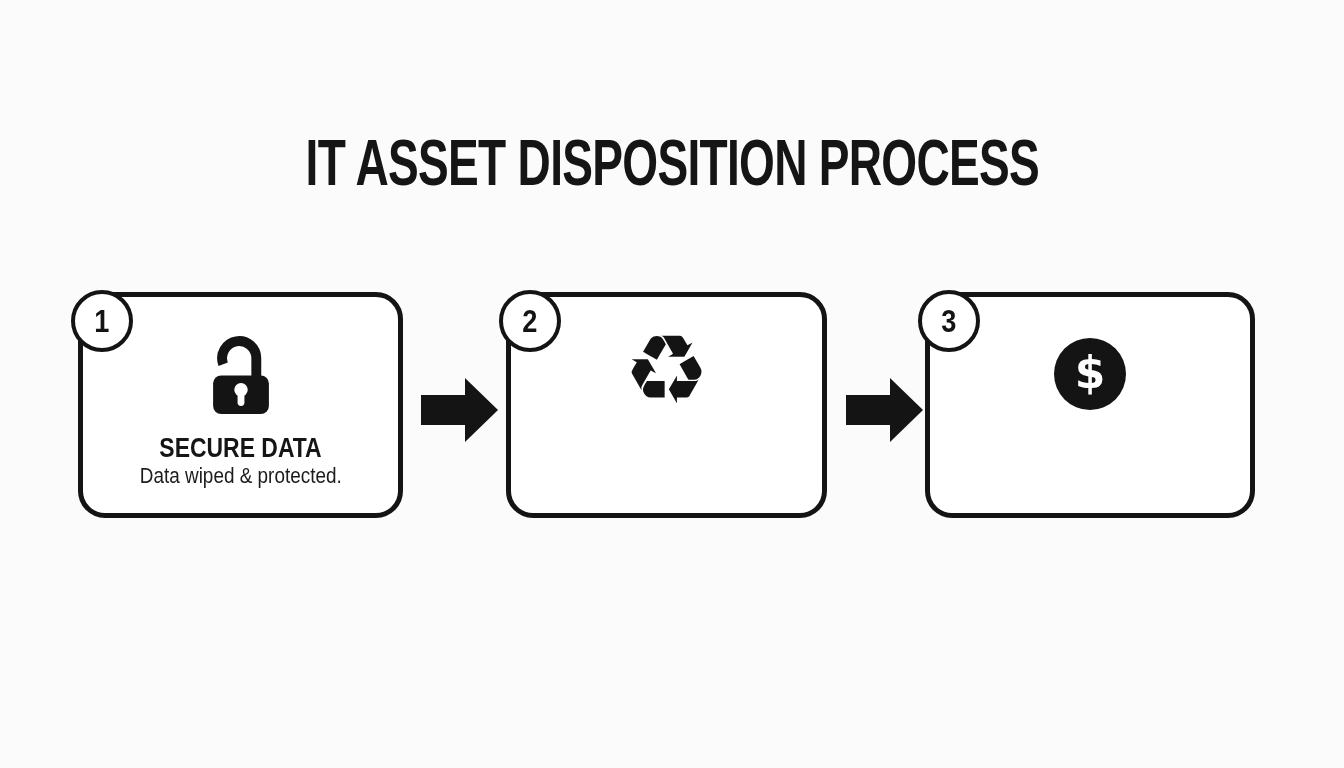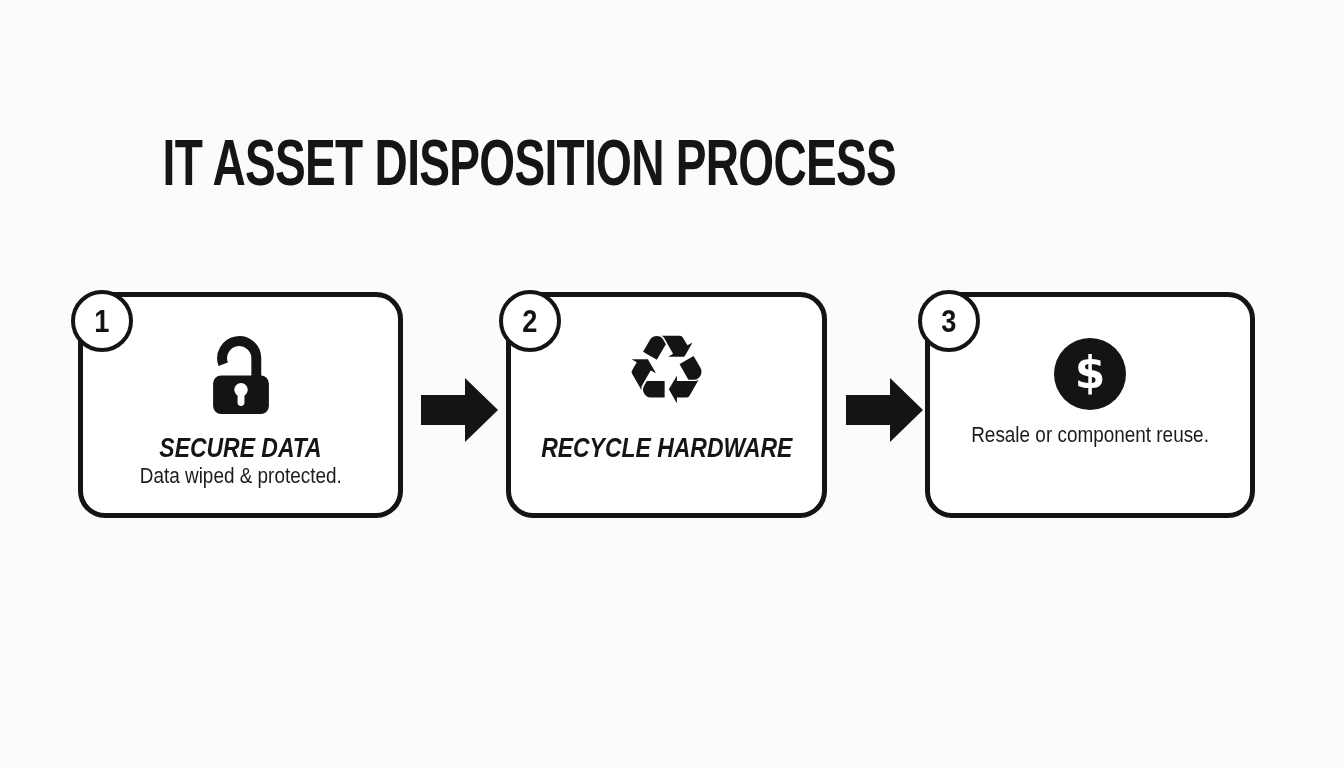--- a/index.html
+++ b/index.html
@@ -8,23 +8,22 @@
     position: relative;
     background: #fafbfa;
     font-family: "Liberation Sans", sans-serif;
     color: #141414;
   }
 
   
   .title-wrap {
     position: absolute;
     top: 126px; left: 0; right: 0;
-    text-align: left;
+    text-align: center;
     white-space: nowrap;
-    margin-left: 20px;
   }
   .title-wrap h1 {
     display: inline-block;
     font-size: 64px;
     font-weight: bold;
     letter-spacing: -1px;
     color: #151515;
     transform: scaleX(0.72);
     transform-origin: center;
   }
@@ -93,21 +92,20 @@
     font-size: 44px;
     font-weight: bold;
     font-family: "DejaVu Sans", sans-serif;
     transform: translateY(-2px);
   }
 
   
   .step-heading {
     margin-top: 10px;
     white-space: nowrap;
-    font-style: italic;
   }
   .step-heading span {
     display: inline-block;
     font-size: 27px;
     font-weight: bold;
     letter-spacing: 0px;
     color: #151515;
     transform: scaleX(0.85);
   }
   .step-subtitle {
@@ -161,34 +159,28 @@
   <polygon points="0,17 44,17 44,0 77,32 44,64 44,47 0,47" fill="#141414"></polygon>
 </svg>
 
 <div class="step-card step-2">
   <div class="badge">
     <span>2</span>
   </div>
   <div class="icon-zone">
     <span class="recycle-glyph">♻</span>
   </div>
-  <div class="step-heading">
-    <span>RECYCLE HARDWARE</span>
-  </div>
 </div>
 
 <svg class="arrow arrow-2" viewBox="0 0 77 64">
   <polygon points="0,17 44,17 44,0 77,32 44,64 44,47 0,47" fill="#141414"></polygon>
 </svg>
 
 <div class="step-card step-3">
   <div class="badge">
     <span>3</span>
   </div>
   <div class="icon-zone">
     <div class="dollar-coin">
       <span>$</span>
     </div>
   </div>
-  <div class="step-subtitle">
-    <span>Resale or component reuse.</span>
-  </div>
 </div>
 
 </body></html>

